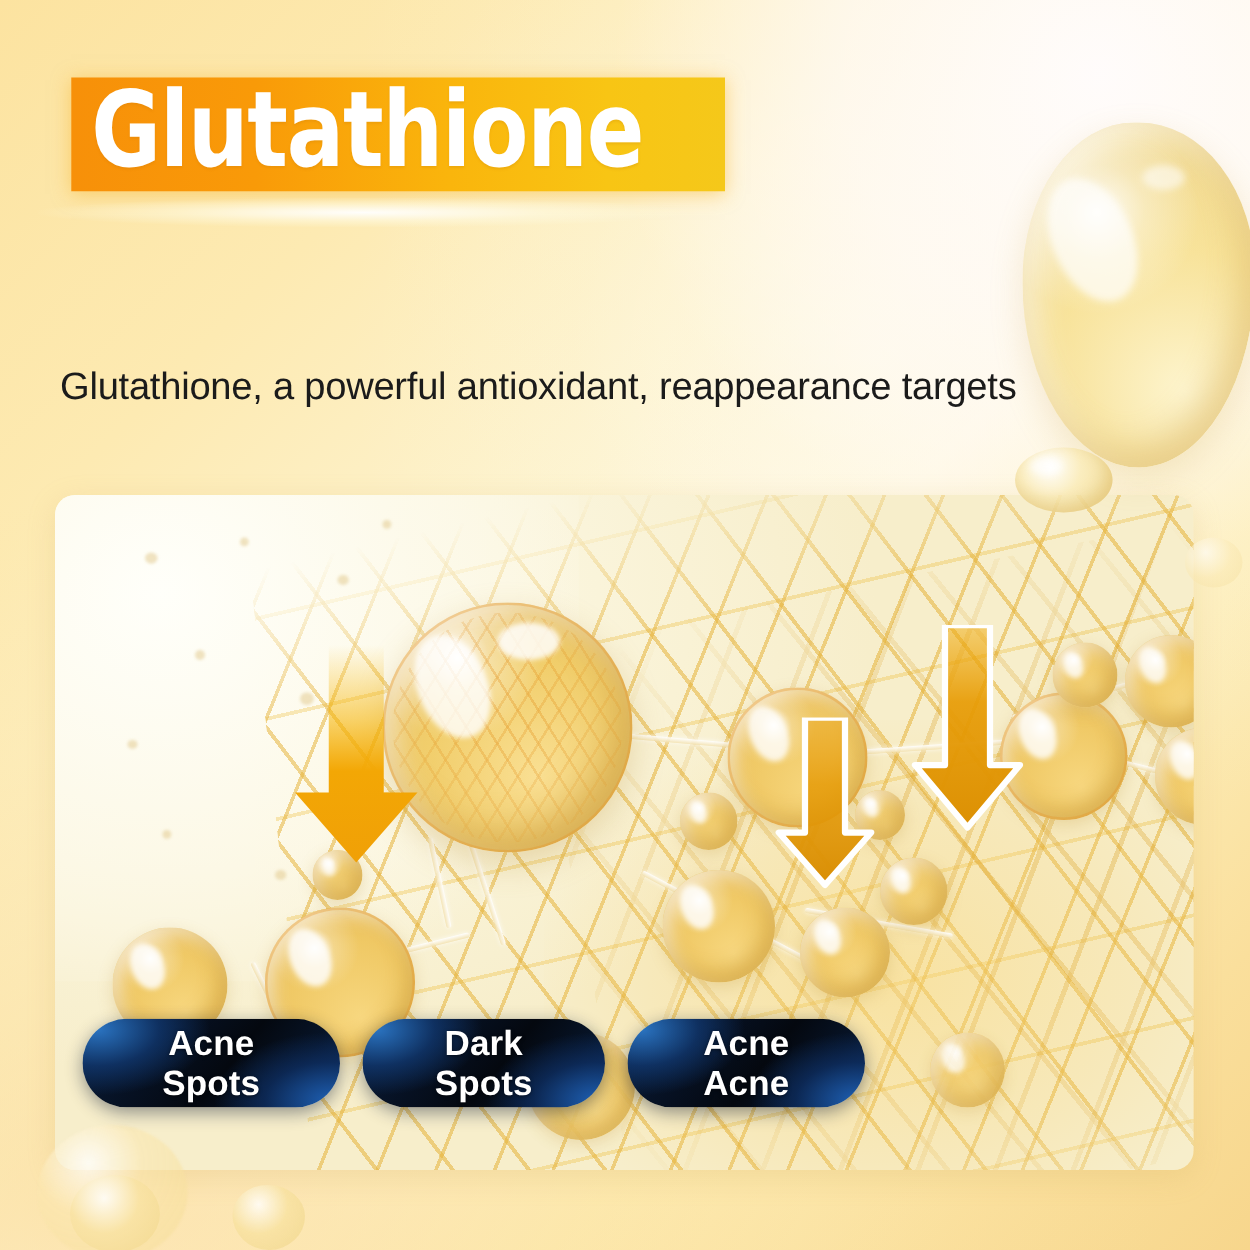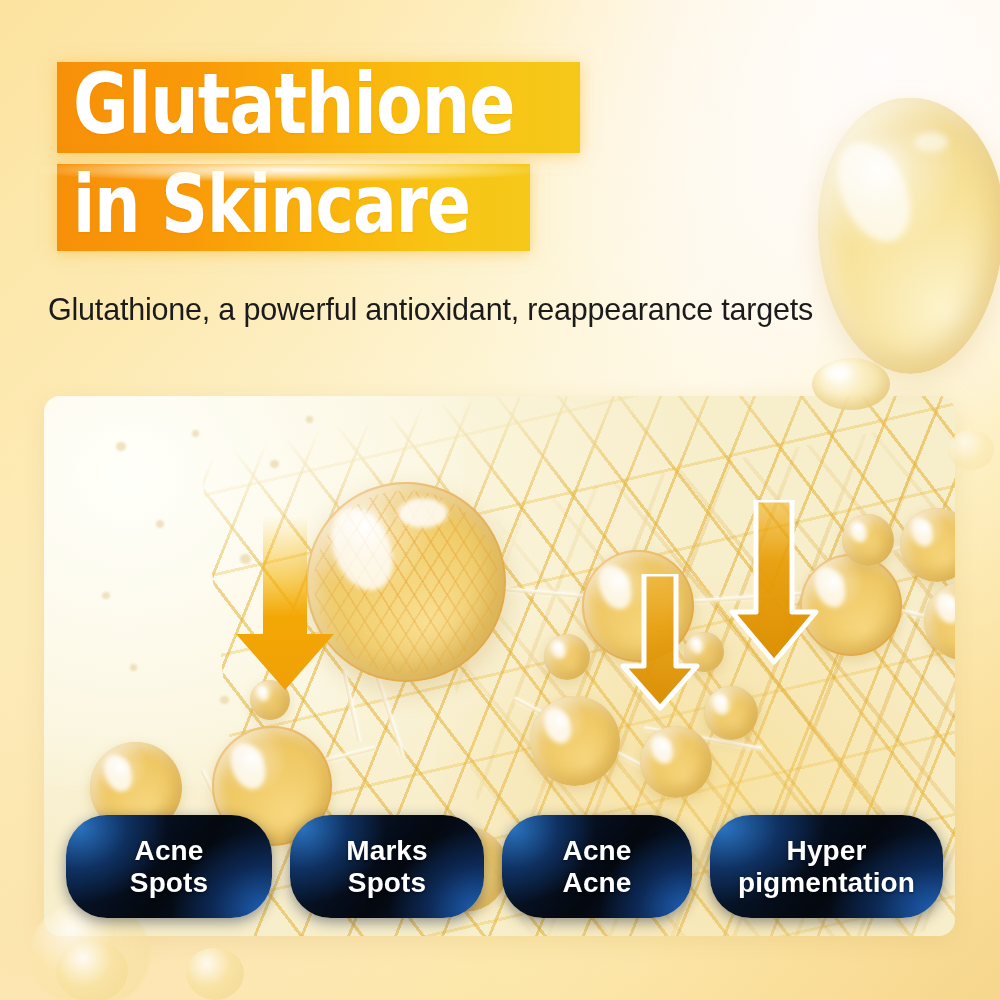--- a/index.html
+++ b/index.html
@@ -162,21 +162,21 @@
     -webkit-mask-image:radial-gradient(circle at 50% 42%, #000 20%, rgba(0,0,0,0.6) 60%, rgba(0,0,0,0.1) 100%);
     mask-image:radial-gradient(circle at 50% 42%, #000 20%, rgba(0,0,0,0.6) 60%, rgba(0,0,0,0.1) 100%);}
 
   
   .arrow{position:absolute;}
   .arrow svg{display:block;}
 
   
   #pills{position:absolute;left:66px;top:815px;width:880px;height:82px;}
   .pill{
-    position:absolute;top:0;height:103px;border-radius:41px;
+    position:absolute;top:0;height:71px;border-radius:41px;
     display:flex;align-items:center;justify-content:center;
     text-align:center;color:#fff;font-weight:bold;font-size:28px;line-height:32px;
     letter-spacing:.1px;
     background:
       radial-gradient(ellipse 70% 120% at 6% 12%, rgba(44,120,200,0.95) 0%, rgba(18,60,120,0.7) 34%, rgba(6,14,28,0) 62%),
       radial-gradient(ellipse 70% 120% at 96% 92%, rgba(30,96,180,0.95) 0%, rgba(14,48,102,0.7) 36%, rgba(6,14,28,0) 64%),
       linear-gradient(128deg,#0a1e3c 0%,#061021 34%,#04080f 56%,#071428 78%,#0d2a55 100%);
     box-shadow:0 4px 14px rgba(16,28,56,0.45);
     text-shadow:0 1px 3px rgba(0,0,0,0.55);
   }
@@ -326,50 +326,41 @@
   </div>
   <div class="bgdrop" id="drop-small-e"></div>
   <div class="bgdrop" id="drop-small-b"></div>
   <div class="bgdrop" id="drop-small-c"></div>
   <div class="bgdrop" id="drop-small-d"></div>
 
   <div id="title-block">
     <div class="title-bar" id="title-line-1">
       <span>Glutathione</span>
     </div>
-    <div class="title-bar" id="title-line-2">
-      <span>in Skincare</span>
-    </div>
   </div>
   <div id="title-glow"></div>
 
   <div id="subtitle">
     <span class="ln">Glutathione, a powerful antioxidant, reappearance targets</span>
   </div>
 
   <div id="pills">
     <div class="pill" id="pill-1">
       <div>
         <span>Acne</span>
         <span>Spots</span>
       </div>
     </div>
     <div class="pill" id="pill-2">
       <div>
-        <span>Marks</span>
+        <span>Dark</span>
         <span>Spots</span>
       </div>
     </div>
     <div class="pill" id="pill-3">
       <div>
         <span>Acne</span>
         <span>Acne</span>
       </div>
     </div>
-    <div class="pill" id="pill-4">
-      <div>
-        <span>Hyper</span>
-        <span>pigmentation</span>
-      </div>
-    </div>
   </div>
 
 </div>
 
 </body></html>

